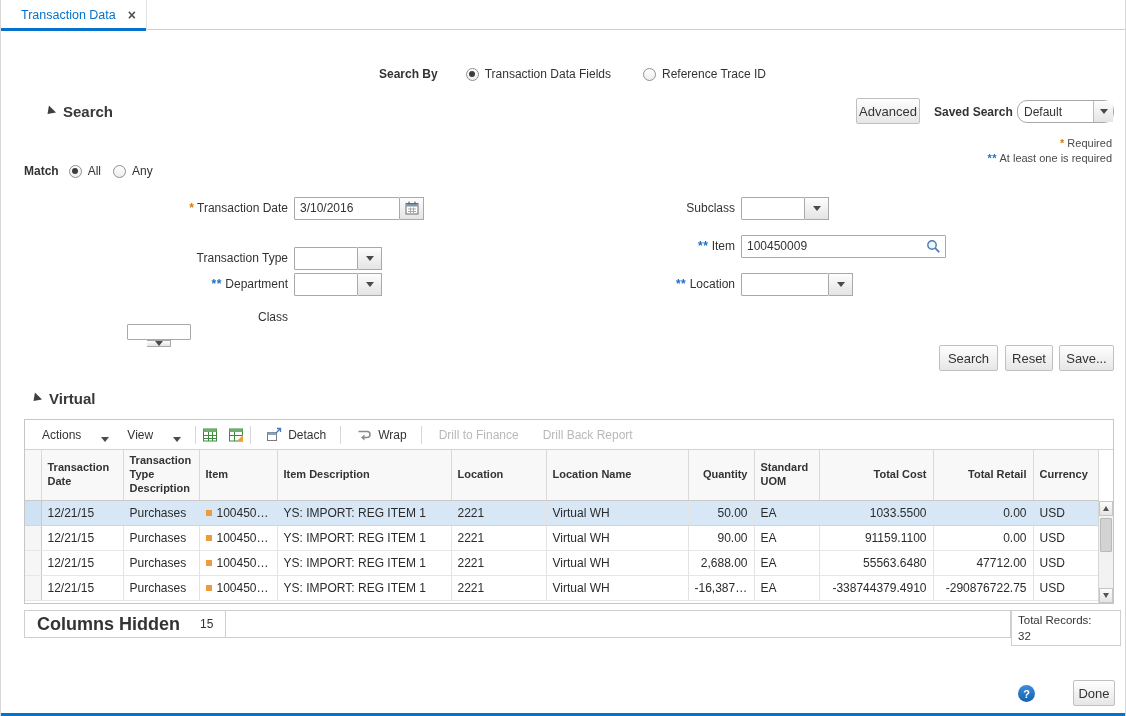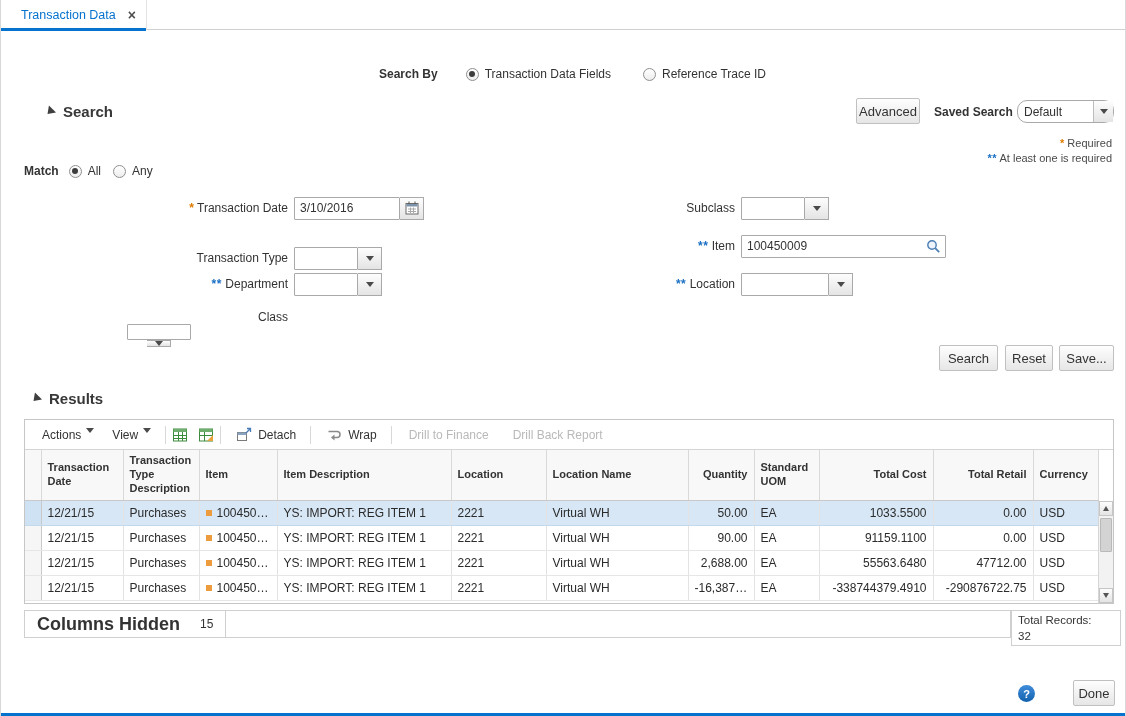--- a/index.html
+++ b/index.html
@@ -32,21 +32,21 @@
   .txt-input { height:23px; border:1px solid #a9a9a9; background:#fff; font-size:12px; padding:0 5px; font-family:"Liberation Sans",sans-serif; color:#333; border-radius:1px; }
   .icon-btn { width:24px; height:23px; border:1px solid #a9a9a9; border-left:none; background:linear-gradient(#fdfdfd,#e4e4e4); display:inline-flex; align-items:center; justify-content:center; cursor:pointer; }
   .caret { width:0; height:0; border-left:4px solid transparent; border-right:4px solid transparent; border-top:5px solid #4a4a4a; display:inline-block; }
   .fld { position:absolute; height:24px; display:flex; align-items:center; }
   .fld-label { display:inline-block; text-align:right; font-size:12px; color:#333; padding-right:6px; }
   .star1 { color:#e07c00; font-weight:bold; }
   .star2 { color:#1a6fc4; font-weight:bold; letter-spacing:0.5px; }
   
   .panel { position:absolute; left:23px; top:419px; width:1090px; height:185px; border:1px solid #c6c6c6; background:#fff; }
   .toolbar { height:30px; border-bottom:1px solid #d4d4d4; display:flex; align-items:center; padding-left:8px; }
-  .tb-menu { font-size:12px; color:#333; display:flex; align-items:flex-start; gap:5px; padding:0 9px; cursor:pointer; }
+  .tb-menu { font-size:12px; color:#333; display:flex; align-items:flex-end; gap:20px; padding:0 9px; cursor:pointer; }
   .tb-sep { width:1px; height:18px; background:#d8d8d8; margin:0 5px; }
   .tb-btn { display:flex; align-items:center; gap:5px; font-size:12px; color:#333; padding:0 9px; cursor:pointer; }
   .tb-icon { display:inline-flex; align-items:center; justify-content:center; width:18px; height:18px; cursor:pointer; }
   .tb-disabled { font-size:12px; color:#b9b9b9; padding:0 12px; }
   
   .grid { width:1073px; border-collapse:collapse; table-layout:fixed; }
   .grid th {
     height:50px; background:#f8f8f8; border-right:1px solid #d9d9d9; border-bottom:1px solid #c9c9c9;
     font-size:11px; font-weight:bold; color:#333; text-align:left; padding:2px 6px; vertical-align:middle; line-height:1.25;
   }
@@ -214,21 +214,21 @@
         <span class="caret"></span>
       </span>
   </div>
 
   <div class="btn" style="left:938px; top:345px; width:59px;">Search</div>
   <div class="btn" style="left:1004px; top:345px; width:48px;">Reset</div>
   <div class="btn" style="left:1058px; top:345px; width:55px;text-align:right;">Save...</div>
 
   <div style="position:absolute; left:30px; top:390px; display:flex; align-items:center;">
     <span class="disc"></span>
-    <span class="section-title">Results</span>
+    <span class="section-title">Virtual</span>
   </div>
 
   <div class="panel">
 
     <div class="toolbar">
       <span class="tb-menu">
         <span>Actions</span>
         <span class="caret"></span>
       </span>
       <span class="tb-menu">

